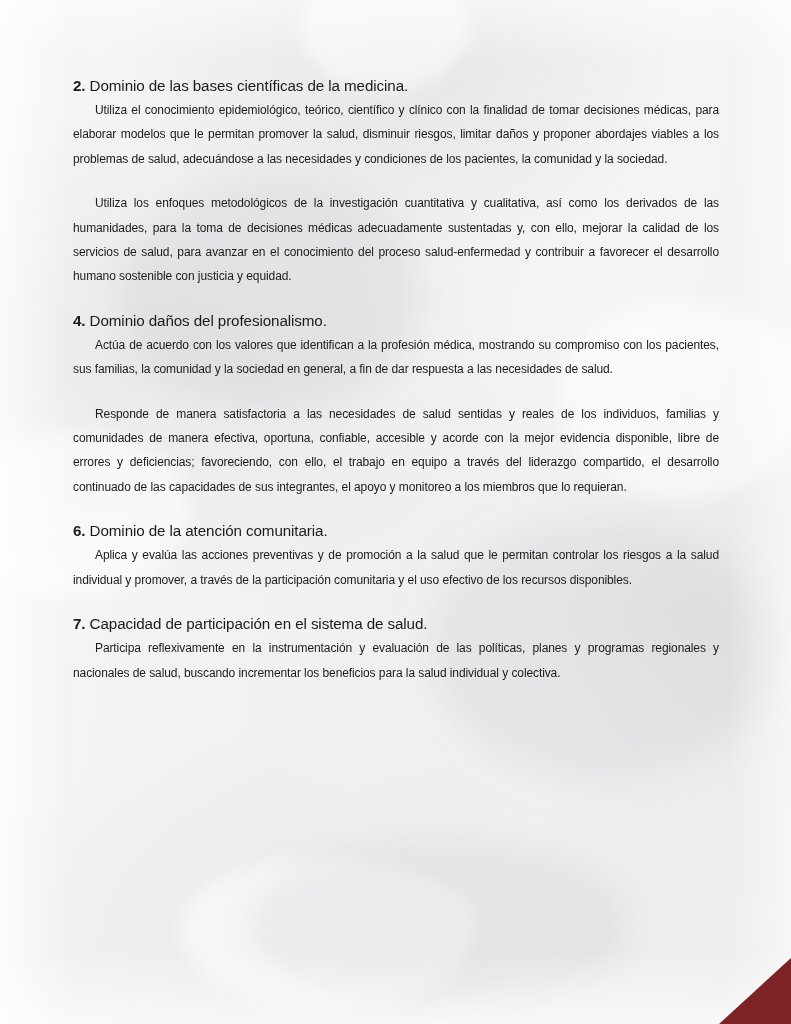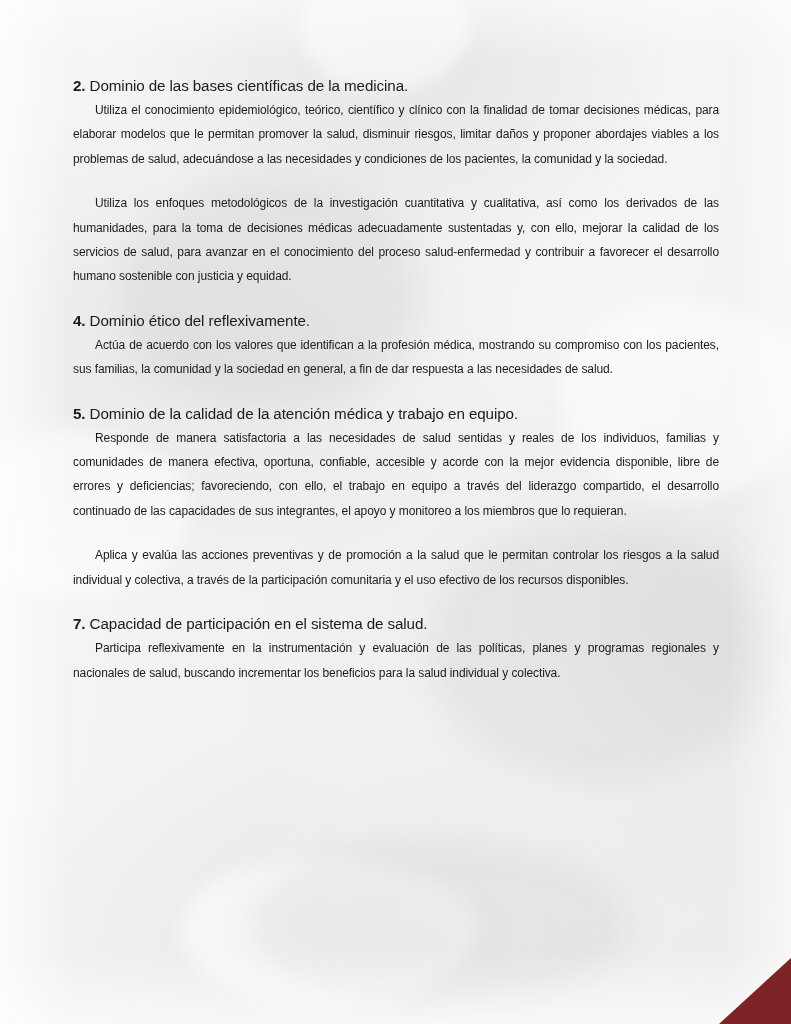--- a/index.html
+++ b/index.html
@@ -133,31 +133,31 @@
     <div class="section">
       <div class="heading"><span class="num">2.</span> <span>Dominio de las bases científicas de la medicina.</span></div>
       <div class="body-text">Utiliza el conocimiento epidemiológico, teórico, científico y clínico con la finalidad de tomar decisiones médicas, para elaborar modelos que le permitan promover la salud, disminuir riesgos, limitar daños y proponer abordajes viables a los problemas de salud, adecuándose a las necesidades y condiciones de los pacientes, la comunidad y la sociedad.</div>
     </div>
 
     <div class="section">
       <div class="body-text">Utiliza los enfoques metodológicos de la investigación cuantitativa y cualitativa, así como los derivados de las humanidades, para la toma de decisiones médicas adecuadamente sustentadas y, con ello, mejorar la calidad de los servicios de salud, para avanzar en el conocimiento del proceso salud-enfermedad y contribuir a favorecer el desarrollo humano sostenible con justicia y equidad.</div>
     </div>
 
     <div class="section">
-      <div class="heading"><span class="num">4.</span> <span>Dominio ético del reflexivamente.</span></div>
+      <div class="heading"><span class="num">4.</span> <span>Dominio daños del profesionalismo.</span></div>
       <div class="body-text">Actúa de acuerdo con los valores que identifican a la profesión médica, mostrando su compromiso con los pacientes, sus familias, la comunidad y la sociedad en general, a fin de dar respuesta a las necesidades de salud.</div>
     </div>
 
     <div class="section">
-      <div class="heading"><span class="num">5.</span> <span>Dominio de la calidad de la atención médica y trabajo en equipo.</span></div>
       <div class="body-text">Responde de manera satisfactoria a las necesidades de salud sentidas y reales de los individuos, familias y comunidades de manera efectiva, oportuna, confiable, accesible y acorde con la mejor evidencia disponible, libre de errores y deficiencias; favoreciendo, con ello, el trabajo en equipo a través del liderazgo compartido, el desarrollo continuado de las capacidades de sus integrantes, el apoyo y monitoreo a los miembros que lo requieran.</div>
     </div>
 
     <div class="section">
-      <div class="body-text">Aplica y evalúa las acciones preventivas y de promoción a la salud que le permitan controlar los riesgos a la salud individual y colectiva, a través de la participación comunitaria y el uso efectivo de los recursos disponibles.</div>
+      <div class="heading"><span class="num">6.</span> <span>Dominio de la atención comunitaria.</span></div>
+      <div class="body-text">Aplica y evalúa las acciones preventivas y de promoción a la salud que le permitan controlar los riesgos a la salud individual y promover, a través de la participación comunitaria y el uso efectivo de los recursos disponibles.</div>
     </div>
 
     <div class="section">
       <div class="heading"><span class="num">7.</span> <span>Capacidad de participación en el sistema de salud.</span></div>
       <div class="body-text">Participa reflexivamente en la instrumentación y evaluación de las políticas, planes y programas regionales y nacionales de salud, buscando incrementar los beneficios para la salud individual y colectiva.</div>
     </div>
 
   </div>
 
   <svg id="corner-triangle" viewBox="0 0 72 66" preserveAspectRatio="none">

